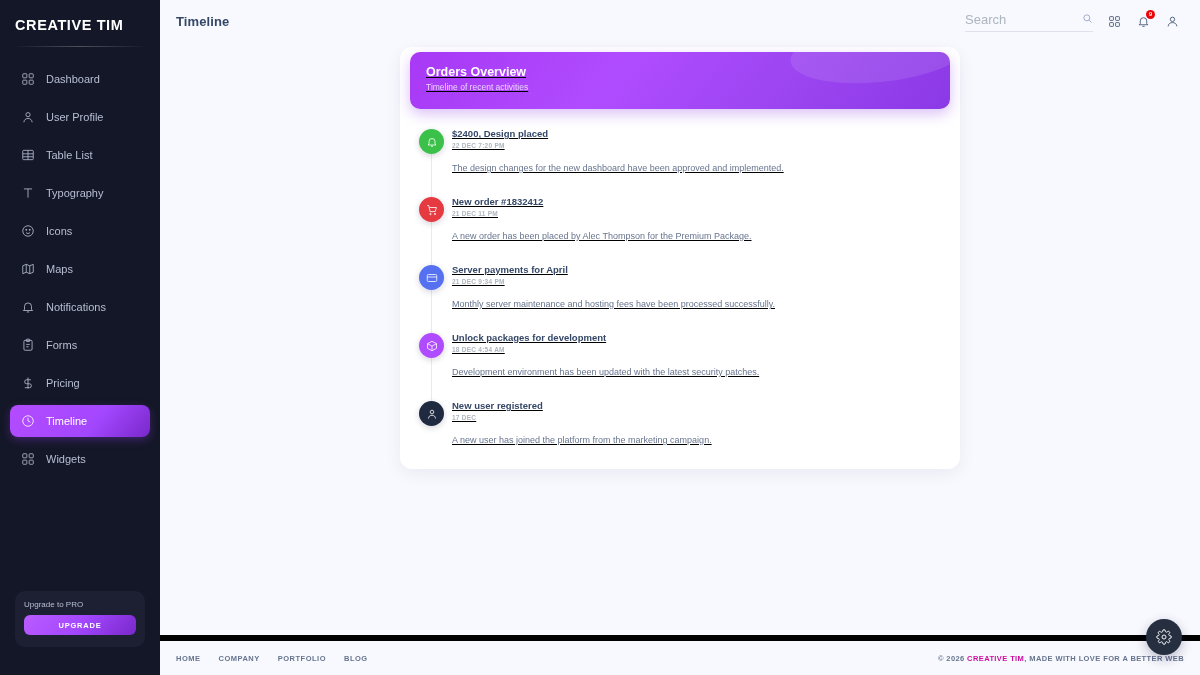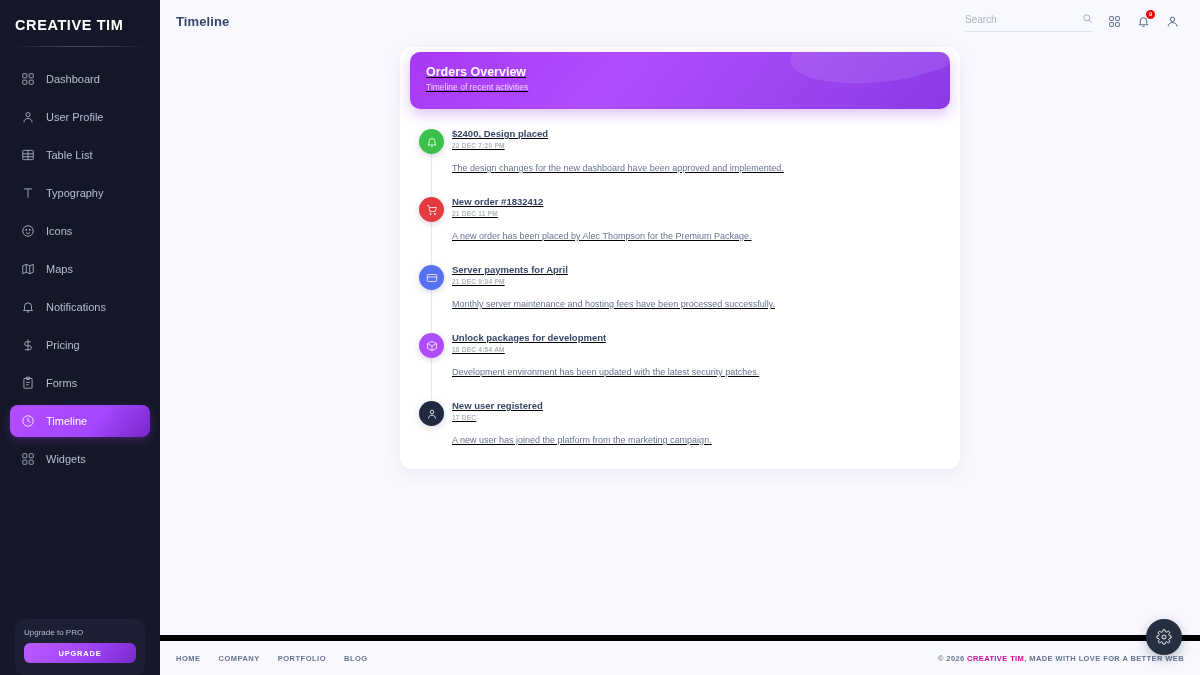--- a/index.html
+++ b/index.html
@@ -45,21 +45,21 @@
   .nav-item .ico { width: 16px; height: 16px; display: flex; align-items: center; justify-content: center; flex: 0 0 16px; }
   .nav-item .ico svg { width: 14px; height: 14px; stroke: #b8bfd4; fill: none; stroke-width: 1.4; }
   .nav-item.active {
     background: linear-gradient(310deg,#7928ca 0%, #a347ff 40%, #b44cff 100%);
     color: #ffffff;
     box-shadow: 0 3px 8px rgba(140,60,230,0.35);
   }
   .nav-item.active .ico svg { stroke: #ffffff; }
 
   .upgrade-card {
-    position: absolute; left: 15px; bottom: 0;
+    position: absolute; left: 15px; bottom: 28px;
     width: 130px; height: 56px;
     background: #1d2033;
     border-radius: 10px;
     padding: 9px 9px;
   }
   .upgrade-title { color: #b8bfd4; font-size: 8px; margin-bottom: 6px; }
   .upgrade-btn {
     display: block; width: 100%; height: 20px;
     border: none; border-radius: 6px;
     background: linear-gradient(310deg,#7928ca 0%, #a347ff 50%, #bb5cff 100%);
@@ -74,21 +74,21 @@
   .topbar {
     height: 42px; display: flex; align-items: center;
     padding: 0 20px 0 16px;
     flex: 0 0 42px;
   }
   .page-title { font-size: 13px; font-weight: 700; color: #344767; letter-spacing: 0.1px; }
   .topbar-right { margin-left: auto; display: flex; align-items: center; gap: 14px; }
   .search-wrap { position: relative; display: flex; align-items: center; width: 128px; border-bottom: 1px solid #dfe2ec; padding-bottom: 3px; }
   .search-input {
     border: none; outline: none; background: transparent;
-    font-size: 10px; color: #67748e; width: 100%;
+    font-size: 13px; color: #67748e; width: 100%;
     font-family: "Liberation Sans", sans-serif;
   }
   .search-input::placeholder { color: #adb5bd; }
   .search-icon svg { width: 11px; height: 11px; stroke: #7b8ab8; fill: none; stroke-width: 1.5; }
   .ticon { width: 15px; height: 15px; position: relative; cursor: pointer; display:flex; align-items:center; justify-content:center;}
   .ticon svg { width: 13px; height: 13px; stroke: #344767; fill: none; stroke-width: 1.5; }
   .badge {
     position: absolute; top: -4px; right: -4px;
     background: #ea0606; color: #fff;
     font-size: 5.5px; line-height: 9px;
@@ -249,36 +249,36 @@
             <svg viewBox="0 0 24 24">
               <path d="M18 16v-5a6 6 0 1 0-12 0v5l-2 2h16l-2-2z"></path>
               <path d="M10 20.5h4"></path>
             </svg>
           </span>
           <span>Notifications</span>
         </div>
         <div class="nav-item">
           <span class="ico">
             <svg viewBox="0 0 24 24">
-              <line x1="12" y1="2.5" x2="12" y2="21.5"></line>
-              <path d="M17 6.5H9.6a3.4 3.4 0 0 0 0 6.8h4.8a3.4 3.4 0 0 1 0 6.8H6.5"></path>
-            </svg>
-          </span>
-          <span>Pricing</span>
-        </div>
-        <div class="nav-item">
-          <span class="ico">
-            <svg viewBox="0 0 24 24">
               <rect x="5" y="4" width="14" height="17" rx="2"></rect>
               <rect x="9" y="2" width="6" height="4" rx="1.2"></rect>
               <line x1="9" y1="11" x2="15" y2="11"></line>
               <line x1="9" y1="15" x2="13" y2="15"></line>
             </svg>
           </span>
           <span>Forms</span>
+        </div>
+        <div class="nav-item">
+          <span class="ico">
+            <svg viewBox="0 0 24 24">
+              <line x1="12" y1="2.5" x2="12" y2="21.5"></line>
+              <path d="M17 6.5H9.6a3.4 3.4 0 0 0 0 6.8h4.8a3.4 3.4 0 0 1 0 6.8H6.5"></path>
+            </svg>
+          </span>
+          <span>Pricing</span>
         </div>
         <div class="nav-item active">
           <span class="ico">
             <svg viewBox="0 0 24 24">
               <circle cx="12" cy="12" r="9"></circle>
               <polyline points="12,6.5 12,12 16,14"></polyline>
             </svg>
           </span>
           <span>Timeline</span>
         </div>

